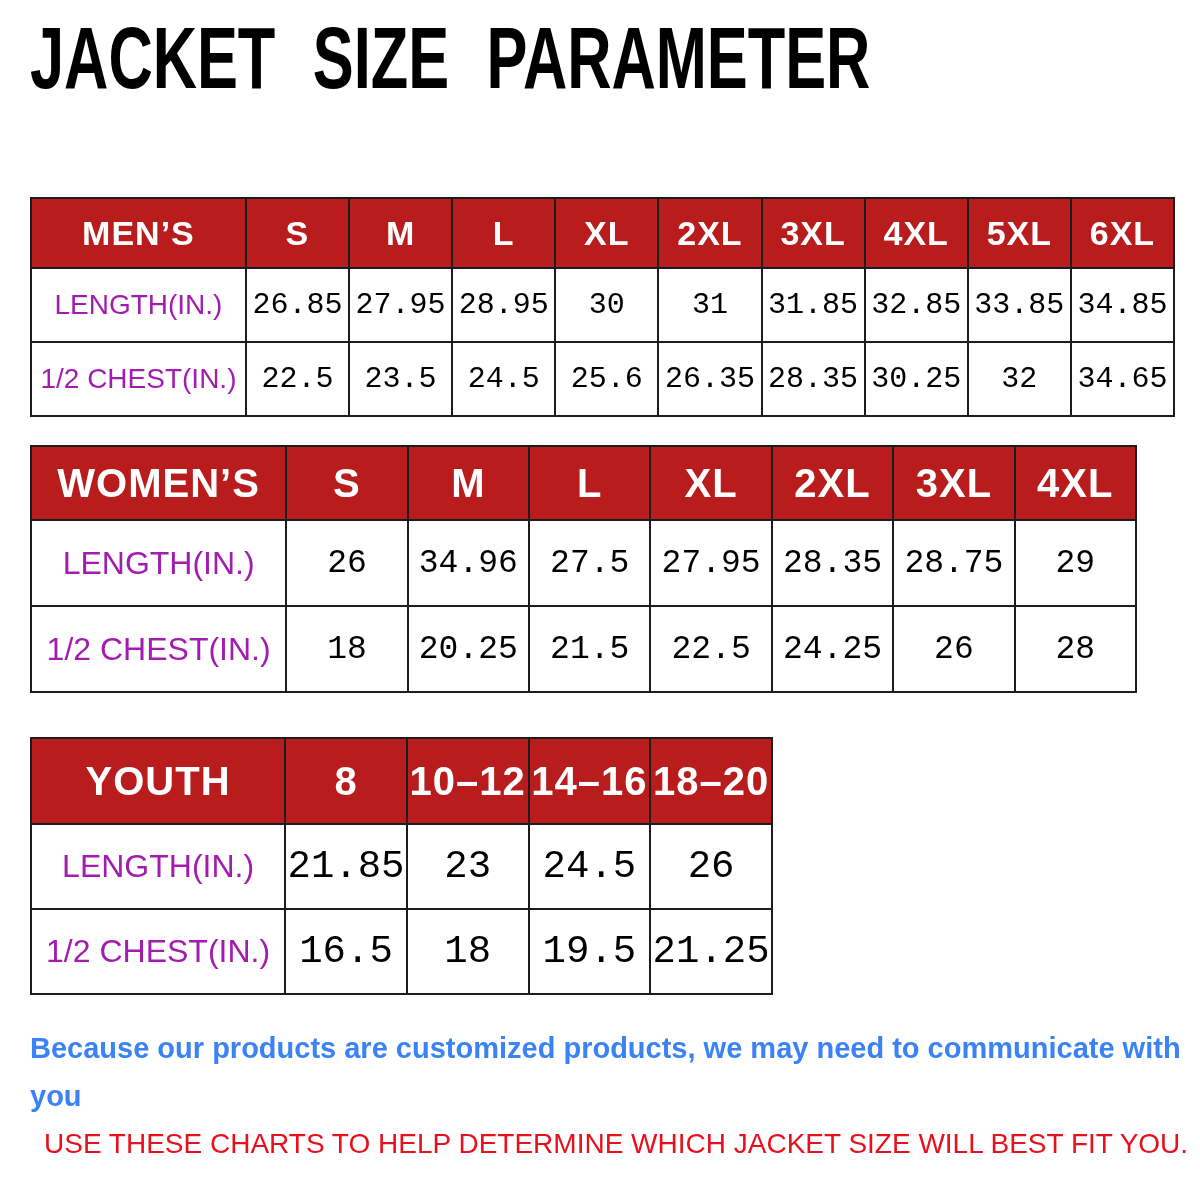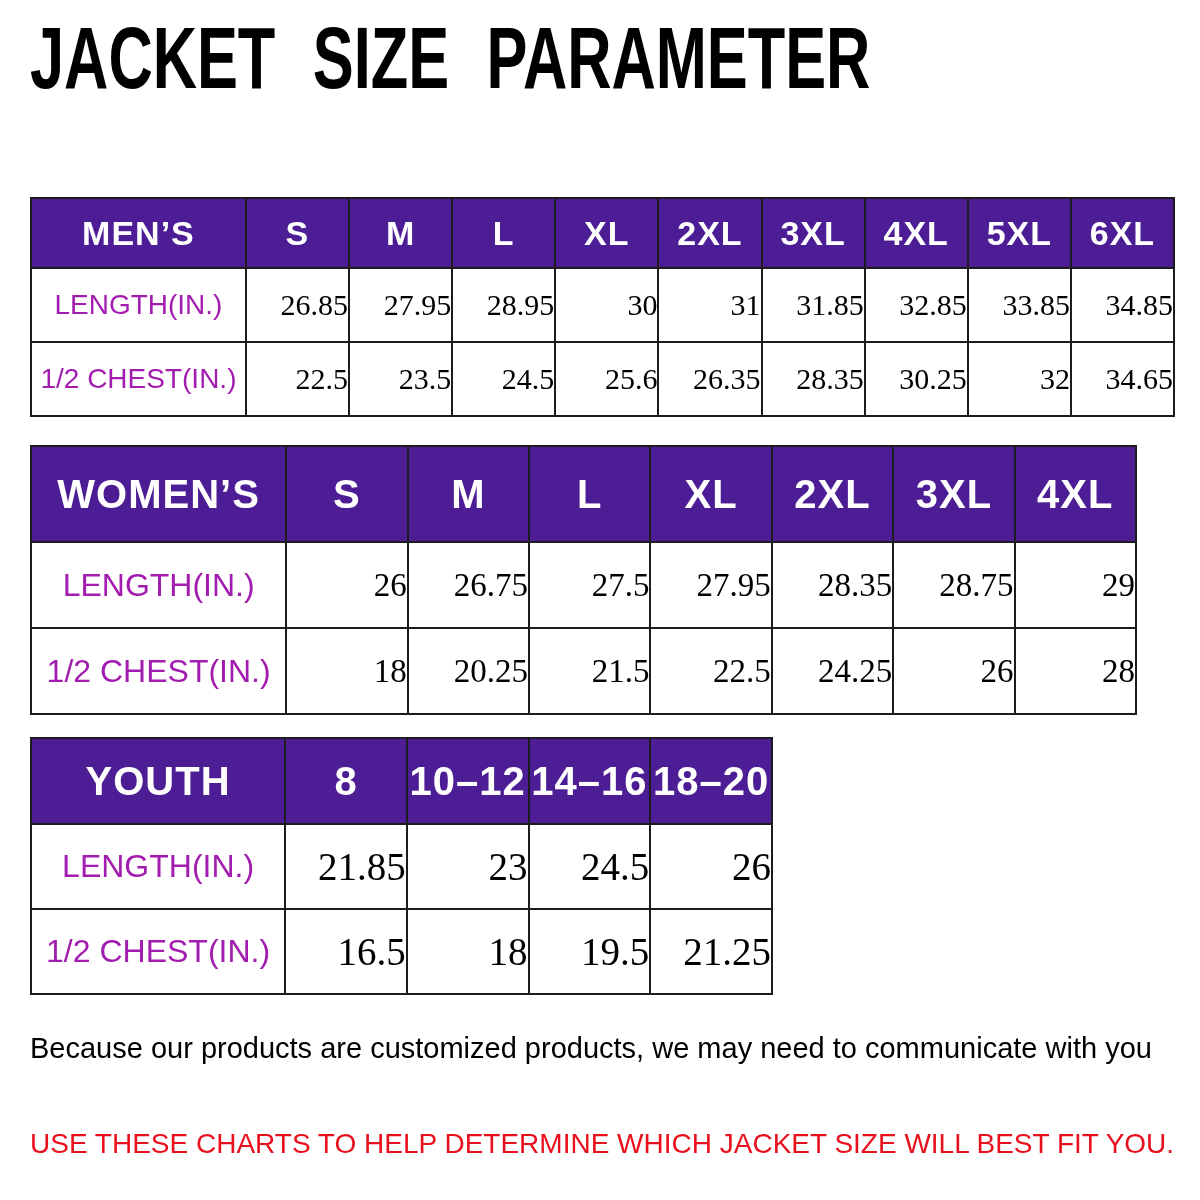--- a/index.html
+++ b/index.html
@@ -44,73 +44,73 @@
     table-layout: fixed;
   }
   table.size-table th, table.size-table td {
     border: 2px solid #1c1c1c;
     text-align: center;
     vertical-align: middle;
     padding: 0;
     overflow: hidden;
   }
   table.size-table th {
-    background: #4c1d95;
+    background: #b91c1c;
     color: #ffffff;
     font-weight: 700;
     letter-spacing: 1px;
     font-family: "Liberation Sans", sans-serif;
   }
   table.size-table td.row-label {
     font-family: "Liberation Sans", sans-serif;
     color: #a21caf;
   }
   table.size-table td.value {
-    font-family: Liberation Serif, serif;
+    font-family: Liberation Mono, monospace;
     color: #000;
-    text-align: right;
   }
 
   
   .mens-table { left: 30px; top: 197px; width: 1145px; }
   .mens-table col.label-col { width: 18.8%; }
   .mens-table thead tr { height: 70px; }
   .mens-table tbody tr { height: 74px; }
   .mens-table th { font-size: 34px; }
   .mens-table td.row-label { font-size: 28px; }
   .mens-table td.value { font-size: 30px; }
 
   
   .womens-table { left: 30px; top: 445px; width: 1107px; }
   .womens-table col.label-col { width: 23.1%; }
-  .womens-table thead tr { height: 96px; }
+  .womens-table thead tr { height: 74px; }
   .womens-table tbody tr { height: 86px; }
   .womens-table th { font-size: 40px; }
   .womens-table td.row-label { font-size: 32px; }
   .womens-table td.value { font-size: 33px; }
 
   
   .youth-table { left: 30px; top: 737px; width: 743px; }
   .youth-table col.label-col { width: 34.3%; }
   .youth-table thead tr { height: 86px; margin-left: 20px; }
   .youth-table tbody tr { height: 85px; }
   .youth-table th { font-size: 40px; }
   .youth-table td.row-label { font-size: 32px; }
   .youth-table td.value { font-size: 39px; }
 
   
   .footer-para {
     left: 30px; top: 1024px;
     margin: 0;
     font-size: 29px;
     line-height: 48px;
-    color: #000000;
+    color: #3b82f6;
+    font-weight: bold;
   }
   .footer-advice {
-    left: 30px; top: 1126px;
+    left: 44px; top: 1126px;
     margin: 0;
     font-size: 28px;
     line-height: 36px;
     color: #e8101c;
   }
 </style>
 </head>
 <body>
 
 <h1 class="abs title">JACKET SIZE PARAMETER</h1>
@@ -192,21 +192,21 @@
       <th>XL</th>
       <th>2XL</th>
       <th>3XL</th>
       <th>4XL</th>
     </tr>
   </thead>
   <tbody>
     <tr>
       <td class="row-label">LENGTH(IN.)</td>
       <td class="value">26</td>
-      <td class="value">26.75</td>
+      <td class="value">34.96</td>
       <td class="value">27.5</td>
       <td class="value">27.95</td>
       <td class="value">28.35</td>
       <td class="value">28.75</td>
       <td class="value">29</td>
     </tr>
     <tr>
       <td class="row-label">1/2 CHEST(IN.)</td>
       <td class="value">18</td>
       <td class="value">20.25</td>

